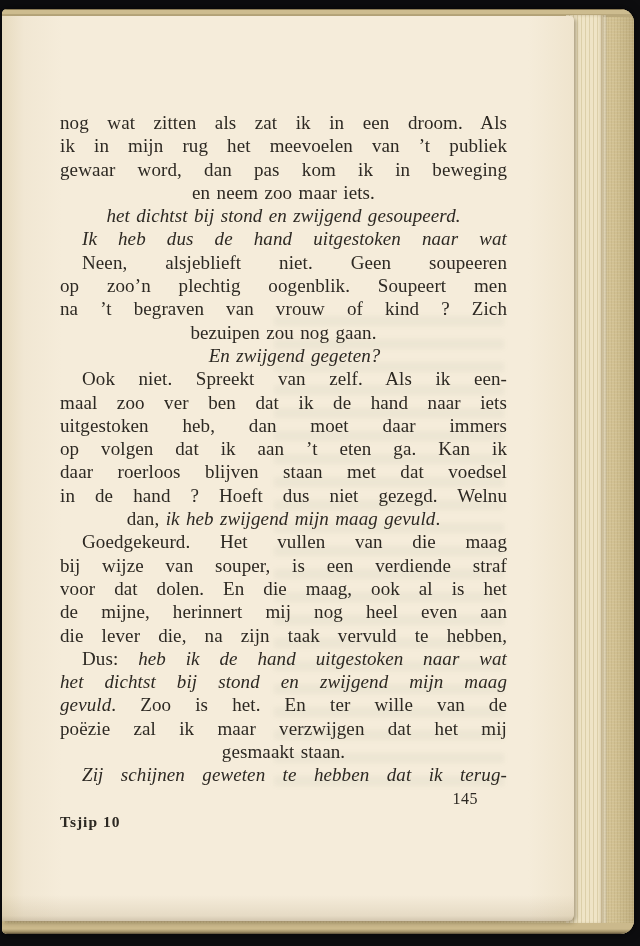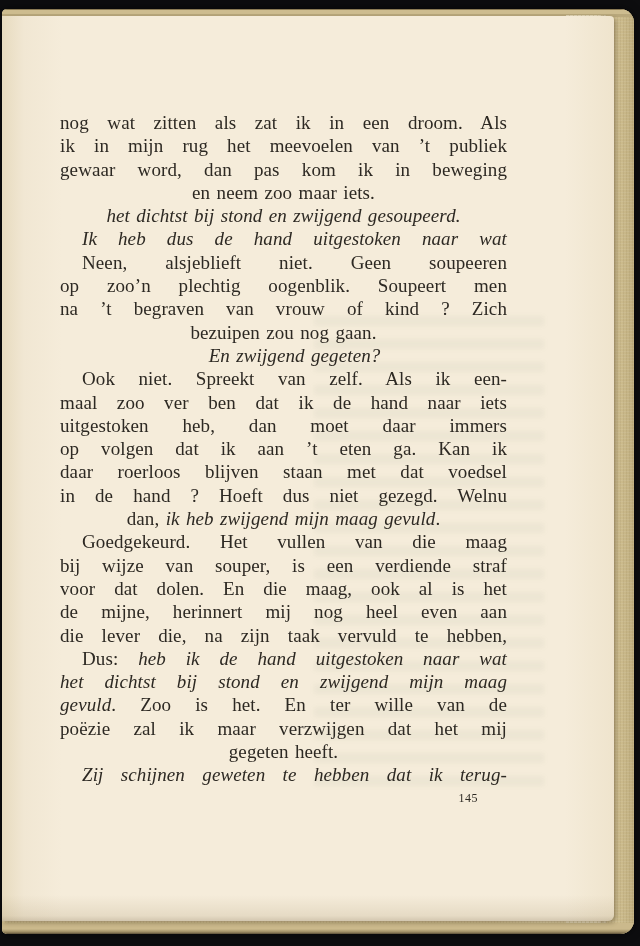--- a/index.html
+++ b/index.html
@@ -57,21 +57,20 @@
   }
 
   
   .page{
     position:absolute;left:0;top:7px;width:572px;bottom:13px;
     background:
       linear-gradient(90deg, #e7dbbf 0, #f1e7d3 22px, #f5ecda 60px, #f5ecda 92%, #efe4cd 100%),
       #f5ecda;
     border-radius:0 4px 6px 0;
     box-shadow:2px 2px 4px rgba(80,65,35,.45);
-    padding-left:40px;
   }
   .page-bottom-shade{
     position:absolute;left:0;right:0;bottom:0;height:26px;
     background:linear-gradient(180deg, rgba(160,140,100,0) 0, rgba(160,140,100,.18) 80%, rgba(120,100,65,.28) 100%);
     border-radius:0 0 6px 0;
   }
   .show-through{
     position:absolute;right:70px;top:300px;width:230px;height:480px;
     background:repeating-linear-gradient(180deg, rgba(105,125,105,.055) 0 10px, transparent 10px 23px);
     filter:blur(2px);
@@ -90,21 +89,21 @@
     white-space:normal;
     text-align:justify;
     text-align-last:justify;
     -moz-text-align-last:justify;
   }
   .line.end{text-align:center;word-spacing:1.5px;}
   .line.indent{text-indent:22px;}
   .seg.italic{font-style:italic;}
   .folio{
     text-align:right;padding-right:29px;
-    font-size:12px;line-height:23.3px;letter-spacing:.5px;
+    font-size:16px;line-height:23.3px;letter-spacing:.5px;
   }
   .signature{
     font-size:15.5px;font-weight:bold;line-height:23.3px;letter-spacing:1px;
     font-variant-numeric:oldstyle-nums;
   }
 </style>
 </head>
 <body>
 
 <div class="scene">
@@ -141,22 +140,23 @@
             <div class="line end"><span class="seg">dan, </span><span class="seg italic">ik heb zwijgend mijn maag gevuld</span><span class="seg">.</span></div>
             <div class="line justify indent"><span class="seg">Goedgekeurd. Het vullen van die maag</span></div>
             <div class="line justify"><span class="seg">bij wijze van souper, is een verdiende straf</span></div>
             <div class="line justify"><span class="seg">voor dat dolen. En die maag, ook al is het</span></div>
             <div class="line justify"><span class="seg">de mijne, herinnert mij nog heel even aan</span></div>
             <div class="line justify"><span class="seg">die lever die, na zijn taak vervuld te hebben,</span></div>
             <div class="line justify indent"><span class="seg">Dus: </span><span class="seg italic">heb ik de hand uitgestoken naar wat</span></div>
             <div class="line justify"><span class="seg italic">het dichtst bij stond en zwijgend mijn maag</span></div>
             <div class="line justify"><span class="seg italic">gevuld</span><span class="seg">. Zoo is het. En ter wille van de</span></div>
             <div class="line justify"><span class="seg">poëzie zal ik maar verzwijgen dat het mij</span></div>
-            <div class="line end"><span class="seg">gegeten heeft.</span></div>
+            <div class="line end"><span class="seg">gesmaakt staan.</span></div>
             <div class="line justify indent"><span class="seg italic">Zij schijnen geweten te hebben dat ik terug-</span></div>
           </div>
         <div class="folio">145</div>
+        <div class="signature">Tsjip 10</div>
       </div>
 
       <div class="page-bottom-shade"></div>
     </div>
   </div>
 </div>
 
 </body></html>

